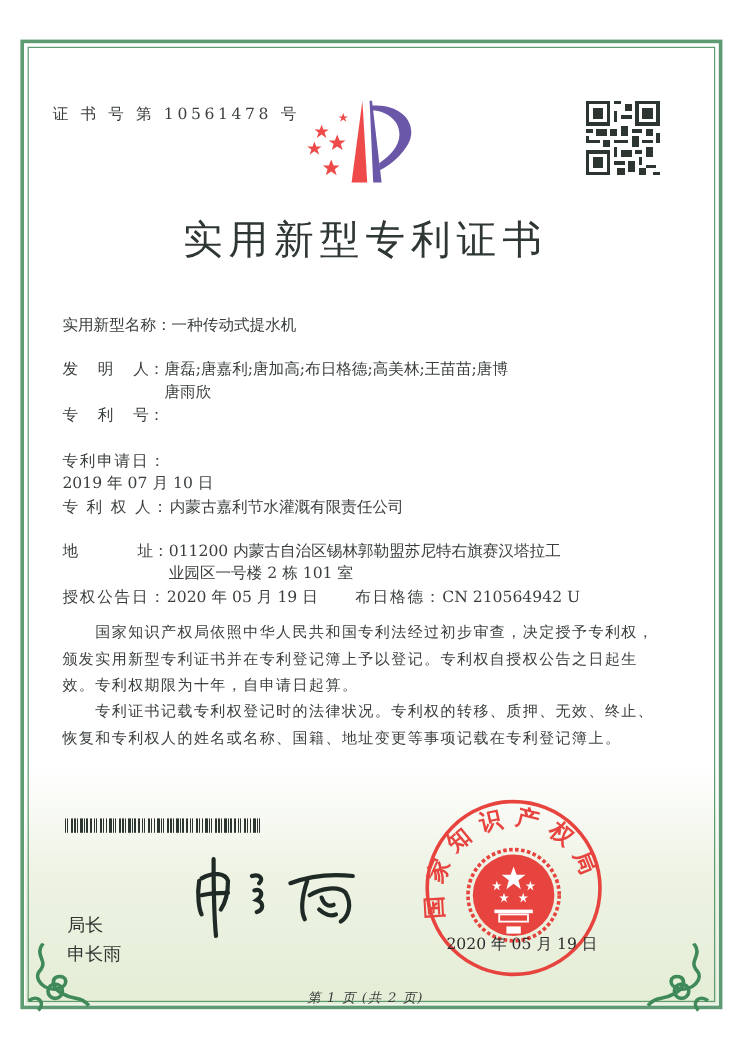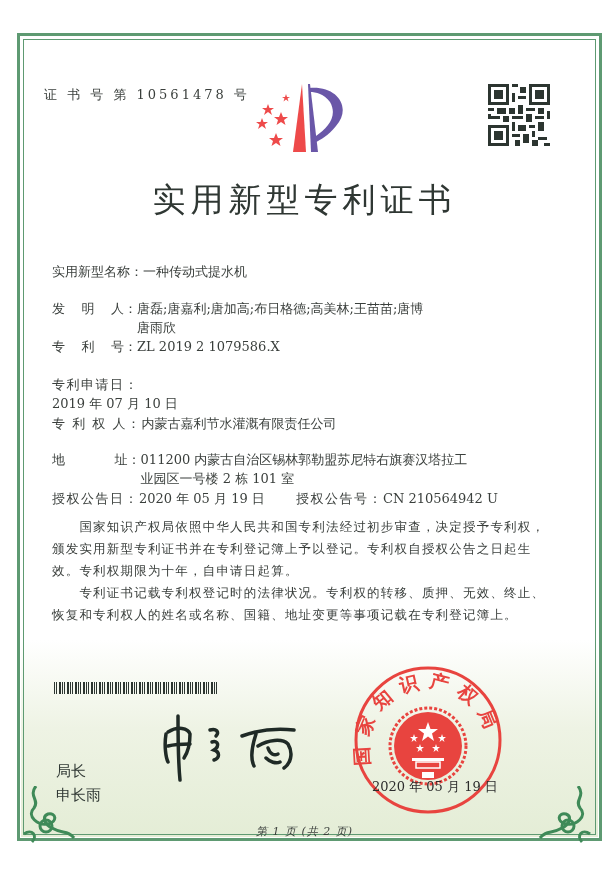--- a/index.html
+++ b/index.html
@@ -122,21 +122,20 @@
 <div class="abs row" style="top:299px;">
   <span class="lbl">发    明    人：</span>
   <span class="val">
     <span>唐磊;唐嘉利;唐加高;布日格德;高美林;王苗苗;唐博</span><br>
     <span>唐雨欣</span>
   </span>
 </div>
 
 <div class="abs row" style="top:337px;">
   <span class="lbl">专    利    号：</span>
-  <span class="val">ZL 2019 2 1079586.X</span>
 </div>
 
 <div class="abs row" style="top:375px;flex-direction:column;">
   <span class="lbl" style="letter-spacing:1.5px;">专利申请日：</span>
   <span class="val">2019 年 07 月 10 日</span>
 </div>
 
 <div class="abs row" style="top:414px;">
   <span class="lbl" style="letter-spacing:1.5px;">专 利 权 人：</span>
   <span class="val">内蒙古嘉利节水灌溉有限责任公司</span>
@@ -149,21 +148,21 @@
     <span>业园区一号楼 2 栋 101 室</span>
   </span>
 </div>
 
 <div class="abs row" style="top:489px;">
   <span class="lbl" style="letter-spacing:1.5px;">授权公告日：</span>
   <span class="val">2020 年 05 月 19 日</span>
 </div>
 
 <div class="abs row" style="top:489px; left:296px;">
-  <span class="lbl" style="letter-spacing:1.5px;">授权公告号：</span>
+  <span class="lbl" style="letter-spacing:1.5px;">布日格德：</span>
   <span class="val">CN 210564942 U</span>
 </div>
 
 <div class="abs para" style="top:516px;">　　国家知识产权局依照中华人民共和国专利法经过初步审查，决定授予专利权，颁发实用新型专利证书并在专利登记簿上予以登记。专利权自授权公告之日起生效。专利权期限为十年，自申请日起算。</div>
 <div class="abs para" style="top:582px;">　　专利证书记载专利权登记时的法律状况。专利权的转移、质押、无效、终止、恢复和专利权人的姓名或名称、国籍、地址变更等事项记载在专利登记簿上。</div>
 
 <div class="abs barcode"></div>
 
 <div class="abs sig-label" style="top:734px;">局长</div>
 <div class="abs sig-label" style="top:758px;">申长雨</div>

